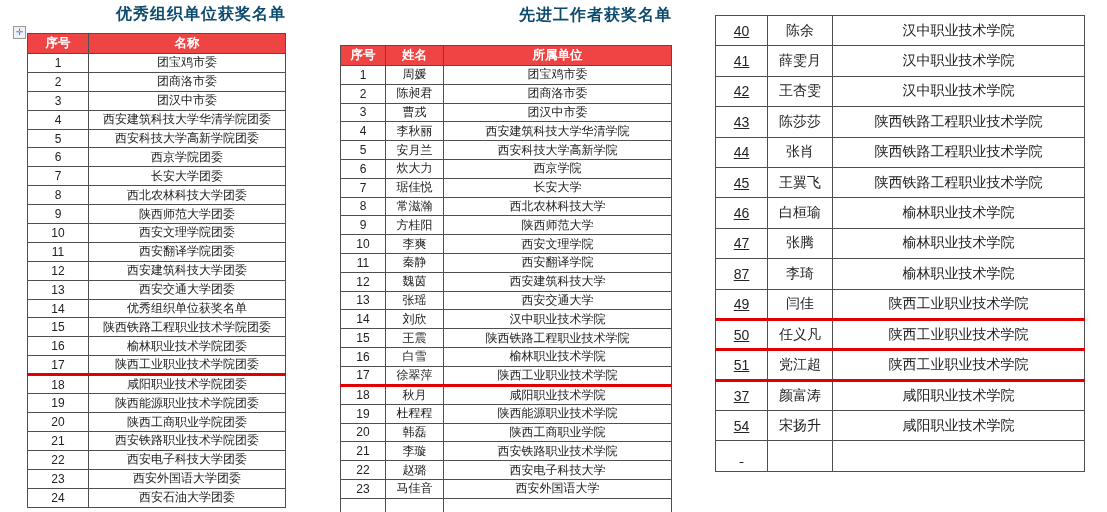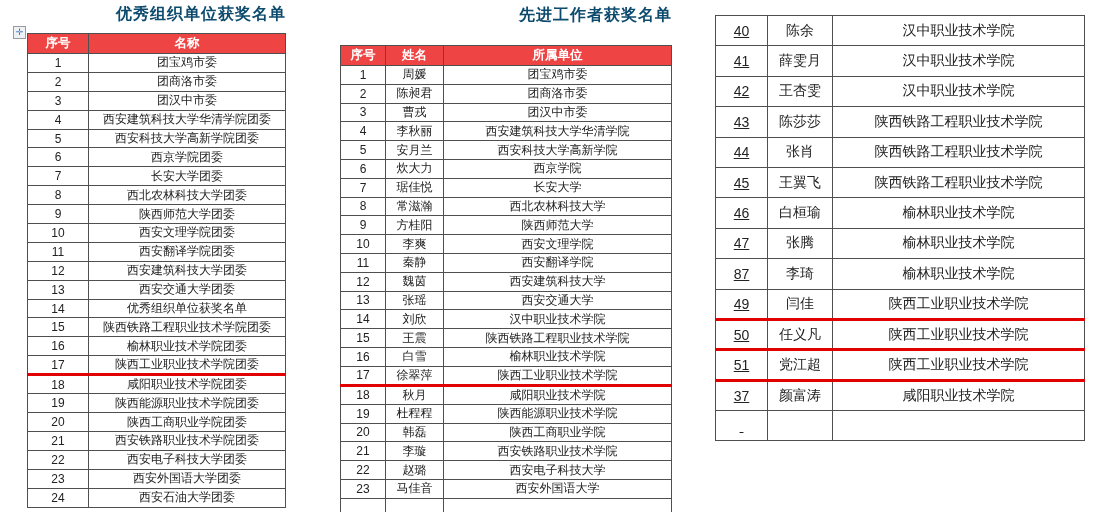--- a/index.html
+++ b/index.html
@@ -353,20 +353,25 @@
           <td>51</td>
           <td>党江超</td>
           <td>陕西工业职业技术学院</td>
         </tr>
         <tr>
           <td>37</td>
           <td>颜富涛</td>
           <td>咸阳职业技术学院</td>
         </tr>
         <tr>
+          <td>54</td>
+          <td>宋扬升</td>
+          <td>咸阳职业技术学院</td>
+        </tr>
+        <tr>
           <td>&nbsp;</td>
           <td>&nbsp;</td>
           <td>&nbsp;</td>
         </tr>
       </tbody>
     </table>
 
 </div>
 
 </body></html>

